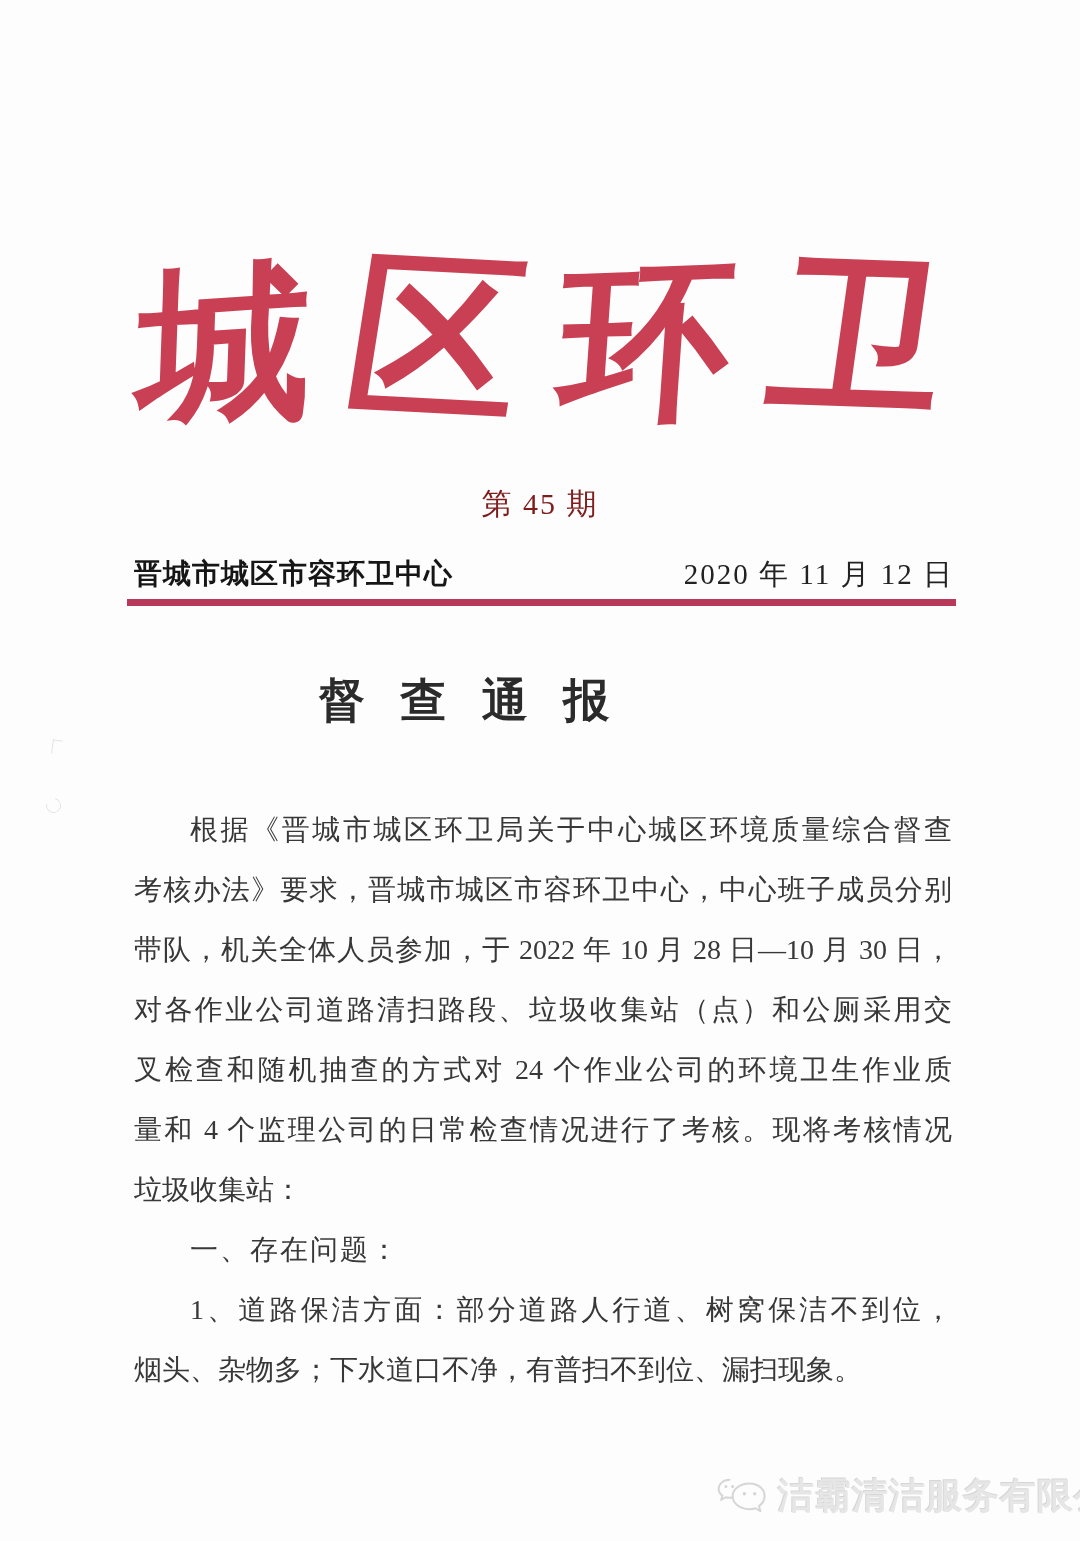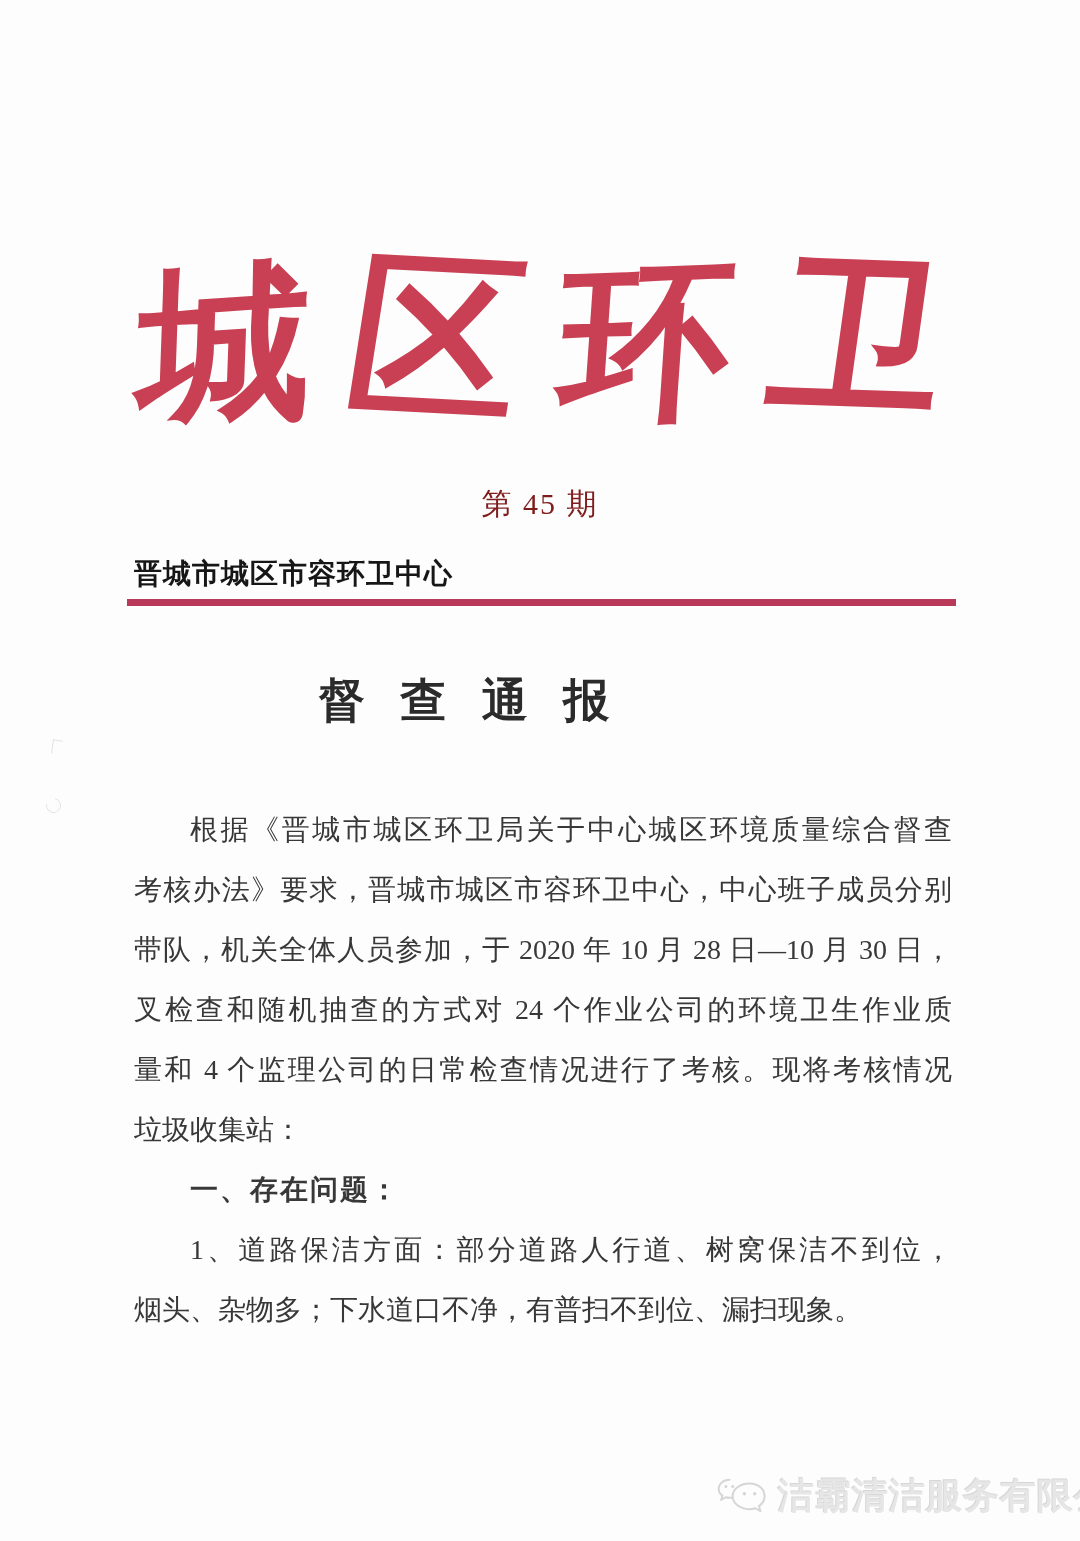--- a/index.html
+++ b/index.html
@@ -77,21 +77,21 @@
     color:var(--body-text,#383838);
   }
   .body-line {
     height:60px; line-height:60px;
     font-size:28px;
     overflow:hidden;
     white-space:normal;
   }
   .body-line.fill { text-align:justify; text-align-last:justify; }
   .body-line.ind  { text-indent:2em; }
-  .body-line.em   { font-weight:bold; letter-spacing:2px; }
+  .body-line.em   { font-weight:normal; letter-spacing:2px; }
 
   
   .watermark {
     position:absolute; top:1474px; left:716px;
     display:flex; align-items:center; gap:8px;
   }
   .watermark-text {
     font-size:36px; line-height:44px;
     font-weight:bold;
     letter-spacing:1px;
@@ -115,30 +115,32 @@
     <span class="masthead-char">城</span>
     <span class="masthead-char">区</span>
     <span class="masthead-char">环</span>
     <span class="masthead-char">卫</span>
   </div>
 
   <div class="issue-number">第 45 期</div>
 
   <div class="header-row">
     <span class="publisher-name">晋城市城区市容环卫中心</span>
+    <span class="publish-date">2020 年 11 月 12 日</span>
   </div>
 
   <div class="masthead-divider"></div>
 
   <div class="bulletin-heading">督 查 通 报</div>
 
   <div class="bulletin-body">
     <div class="body-line fill ind">根据《晋城市城区环卫局关于中心城区环境质量综合督查</div>
     <div class="body-line fill">考核办法》要求，晋城市城区市容环卫中心，中心班子成员分别</div>
-    <div class="body-line fill">带队，机关全体人员参加，于 2020 年 10 月 28 日—10 月 30 日，</div>
+    <div class="body-line fill">带队，机关全体人员参加，于 2022 年 10 月 28 日—10 月 30 日，</div>
+    <div class="body-line fill">对各作业公司道路清扫路段、垃圾收集站（点）和公厕采用交</div>
     <div class="body-line fill">叉检查和随机抽查的方式对 24 个作业公司的环境卫生作业质</div>
     <div class="body-line fill">量和 4 个监理公司的日常检查情况进行了考核。现将考核情况</div>
     <div class="body-line">垃圾收集站：</div>
     <div class="body-line ind em">一、存在问题：</div>
     <div class="body-line fill ind">1、道路保洁方面：部分道路人行道、树窝保洁不到位，</div>
     <div class="body-line">烟头、杂物多；下水道口不净，有普扫不到位、漏扫现象。</div>
   </div>
 
   <div class="scan-smudge smudge-a"></div>
   <div class="scan-smudge smudge-b"></div>

